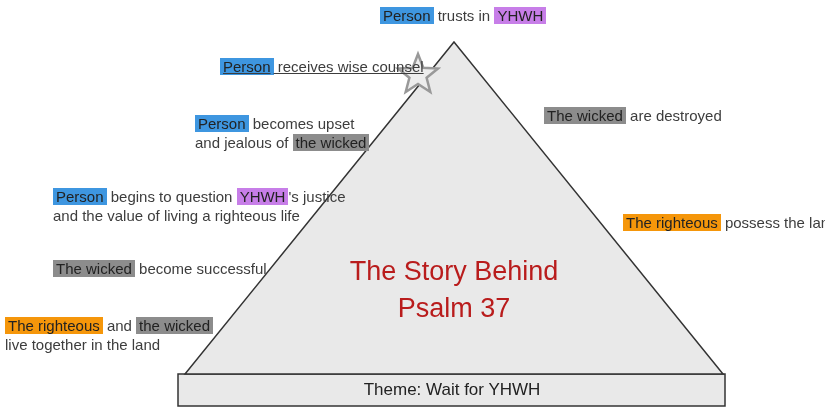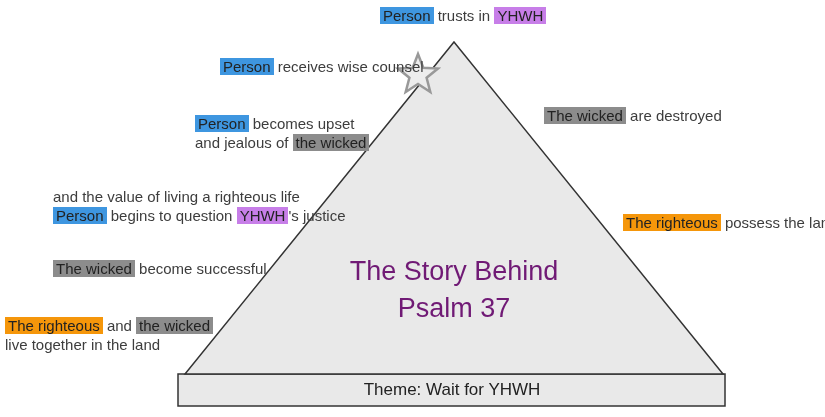--- a/index.html
+++ b/index.html
@@ -27,21 +27,21 @@
   .annotation .hl { padding: 0 3px; color: #222222; }
 
   .center-title {
     position: absolute;
     left: 454px;
     top: 253px;
     transform: translateX(-50%);
     text-align: center;
     font-size: 27px;
     line-height: 37px;
-    color: #701a75;
+    color: #b91c1c;
     white-space: nowrap;
   }
   .center-title .line2 { font-weight: 400; }
 
   .theme {
     position: absolute;
     left: 452px;
     top: 379px;
     transform: translateX(-50%);
     font-size: 17px;
@@ -68,30 +68,30 @@
   </div>
 
   <div class="theme">
     <span class="label">Theme</span><span>: Wait for YHWH</span>
   </div>
 
   <div class="annotations">
       <div class="annotation" style="left: 380px; top: 6px;">
         <div><span class="hl" style="background-color: rgb(62, 150, 224);">Person</span><span> trusts in </span><span class="hl" style="background-color: rgb(199, 126, 232);">YHWH</span></div>
       </div>
-      <div class="annotation" style="left: 220px; top: 57px;">
+      <div class="annotation" style="left: 220px; top: 57px; text-decoration: underline;">
         <div><span class="hl" style="background-color: rgb(62, 150, 224);">Person</span><span> receives wise counsel</span></div>
       </div>
       <div class="annotation" style="left: 195px; top: 114px;">
         <div><span class="hl" style="background-color: rgb(62, 150, 224);">Person</span><span> becomes upset</span></div>
         <div><span>and jealous of </span><span class="hl" style="background-color: rgb(140, 140, 140);">the wicked</span></div>
       </div>
       <div class="annotation" style="left: 53px; top: 187px;">
+        <div><span class="hl" style="background-color: rgb(62, 150, 224);">Person</span><span> begins to question </span><span class="hl" style="background-color: rgb(199, 126, 232);">YHWH</span><span>'s justice</span></div>
         <div><span>and the value of living a righteous life</span></div>
-        <div><span class="hl" style="background-color: rgb(62, 150, 224);">Person</span><span> begins to question </span><span class="hl" style="background-color: rgb(199, 126, 232);">YHWH</span><span>'s justice</span></div>
       </div>
       <div class="annotation" style="left: 5px; top: 316px;">
         <div><span class="hl" style="background-color: rgb(245, 150, 10);">The righteous</span><span> and </span><span class="hl" style="background-color: rgb(140, 140, 140);">the wicked</span></div>
         <div><span>live together in the land</span></div>
       </div>
       <div class="annotation" style="left: 53px; top: 259px;">
         <div><span class="hl" style="background-color: rgb(140, 140, 140);">The wicked</span><span> become successful</span></div>
       </div>
       <div class="annotation" style="left: 536px; top: 106px; margin-left: 8px;">
         <div><span class="hl" style="background-color: rgb(140, 140, 140);">The wicked</span><span> are destroyed</span></div>

